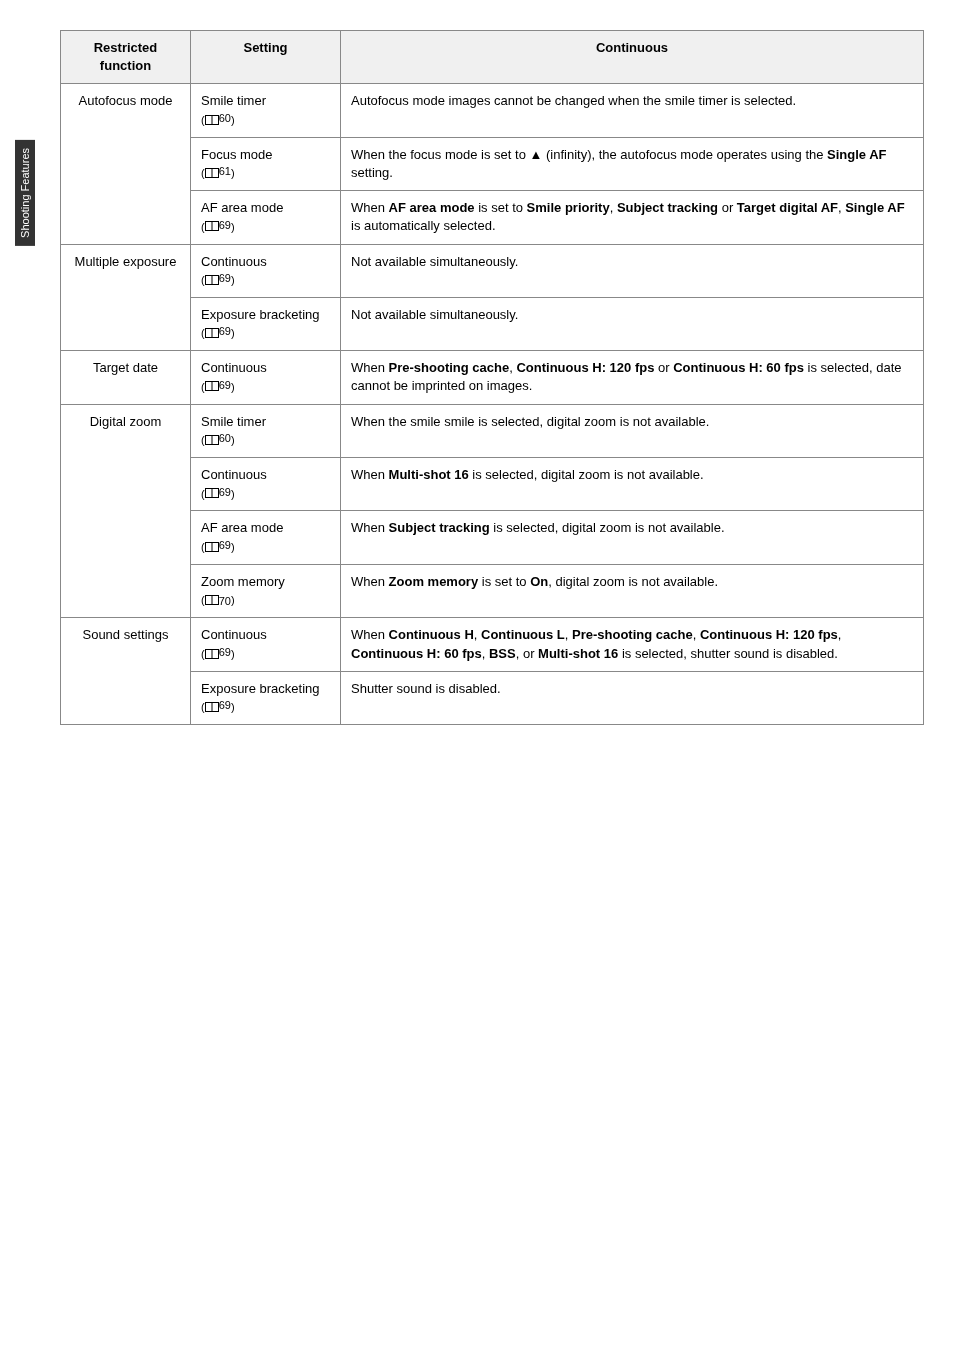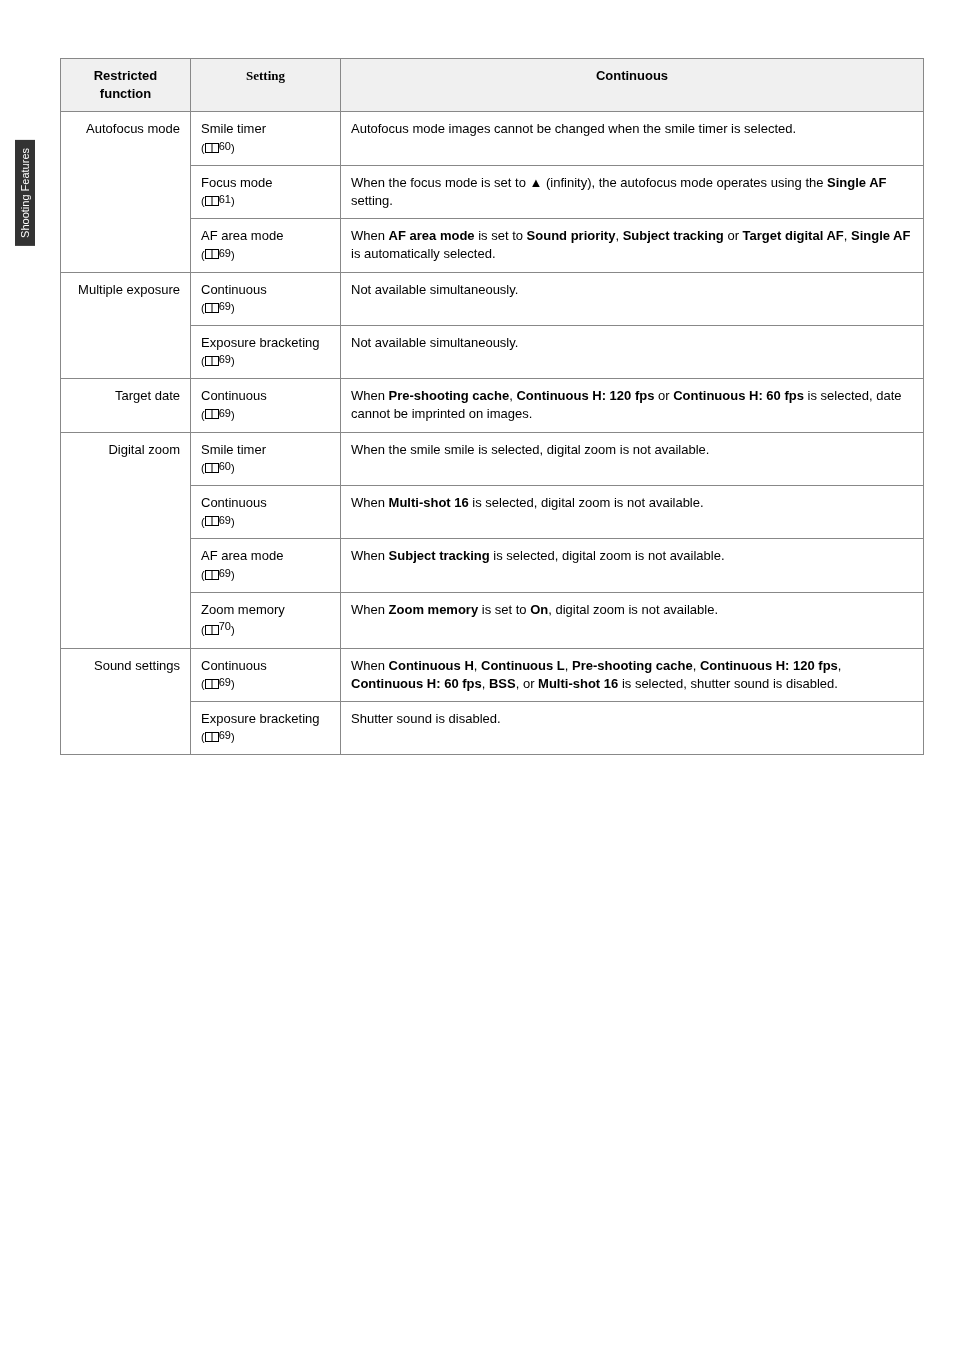--- a/index.html
+++ b/index.html
@@ -46,21 +46,20 @@
     .main-content {
       flex: 1;
       padding: 10px 30px 30px 10px;
     }
 
     
     .features-table {
       width: 100%;
       border-collapse: collapse;
       border: 1.5px solid #888;
-      margin-top: 28px;
     }
 
     .features-table th,
     .features-table td {
       border: 1px solid #888;
       padding: 8px 10px;
       vertical-align: top;
       line-height: 1.4;
     }
 
@@ -73,30 +72,29 @@
       border: 1.5px solid #888;
     }
 
     .col-restricted {
       width: 130px;
       text-align: center;
     }
 
     .col-setting {
       width: 150px;
-      font-family: Liberation Serif, serif;
     }
 
     .col-description {
       width: auto;
     }
 
     
     .group-cell {
-      text-align: right;
+      text-align: center;
       vertical-align: middle;
       font-size: 13px;
       border-right: 1px solid #888;
     }
 
     
     .setting-cell {
       font-size: 13px;
       vertical-align: top;
     }
@@ -151,21 +149,21 @@
           <tr>
             <td class="setting-cell">Focus mode<br><span class="book-ref">(<span style="display:inline-flex;align-items:center;gap:0px"><span style="display:inline-block;width:14px;height:10px;border:1.5px solid #000;position:relative;top:1px">
                     <span style="display:block;position:absolute;left:50%;top:0;bottom:0;width:1px;background:#000;transform:translateX(-50%)"></span>
                   </span>61</span>)</span></td>
             <td class="desc-cell">When the focus mode is set to ▲ (infinity), the autofocus mode operates using the <b>Single AF</b> setting.</td>
           </tr>
           <tr>
             <td class="setting-cell">AF area mode<br><span class="book-ref">(<span style="display:inline-flex;align-items:center;gap:0px"><span style="display:inline-block;width:14px;height:10px;border:1.5px solid #000;position:relative;top:1px">
                     <span style="display:block;position:absolute;left:50%;top:0;bottom:0;width:1px;background:#000;transform:translateX(-50%)"></span>
                   </span>69</span>)</span></td>
-            <td class="desc-cell">When <b>AF area mode</b> is set to <b>Sound priority</b>, <b>Subject tracking</b> or <b>Target digital AF</b>, <b>Single AF</b> is automatically selected.</td>
+            <td class="desc-cell">When <b>AF area mode</b> is set to <b>Smile priority</b>, <b>Subject tracking</b> or <b>Target digital AF</b>, <b>Single AF</b> is automatically selected.</td>
           </tr>
           <tr>
             <td class="group-cell" rowspan="2">Multiple exposure</td>
             <td class="setting-cell">Continuous<br><span class="book-ref">(<span style="display:inline-flex;align-items:center;gap:0px"><span style="display:inline-block;width:14px;height:10px;border:1.5px solid #000;position:relative;top:1px">
                     <span style="display:block;position:absolute;left:50%;top:0;bottom:0;width:1px;background:#000;transform:translateX(-50%)"></span>
                   </span>69</span>)</span></td>
             <td class="desc-cell">Not available simultaneously.</td>
           </tr>
           <tr>
             <td class="setting-cell">Exposure bracketing<br><span class="book-ref">(<span style="display:inline-flex;align-items:center;gap:0px"><span style="display:inline-block;width:14px;height:10px;border:1.5px solid #000;position:relative;top:1px">
@@ -193,21 +191,21 @@
                   </span>69</span>)</span></td>
             <td class="desc-cell">When <b>Multi-shot 16</b> is selected, digital zoom is not available.</td>
           </tr>
           <tr>
             <td class="setting-cell">AF area mode<br><span class="book-ref">(<span style="display:inline-flex;align-items:center;gap:0px"><span style="display:inline-block;width:14px;height:10px;border:1.5px solid #000;position:relative;top:1px">
                     <span style="display:block;position:absolute;left:50%;top:0;bottom:0;width:1px;background:#000;transform:translateX(-50%)"></span>
                   </span>69</span>)</span></td>
             <td class="desc-cell">When <b>Subject tracking</b> is selected, digital zoom is not available.</td>
           </tr>
           <tr>
-            <td class="setting-cell">Zoom memory<br><span class="book-ref">(<span style="display:inline-flex;align-items:flex-end;gap:0px"><span style="display:inline-block;width:14px;height:10px;border:1.5px solid #000;position:relative;top:1px">
+            <td class="setting-cell">Zoom memory<br><span class="book-ref">(<span style="display:inline-flex;align-items:flex-start;gap:0px"><span style="display:inline-block;width:14px;height:10px;border:1.5px solid #000;position:relative;top:1px">
                     <span style="display:block;position:absolute;left:50%;top:0;bottom:0;width:1px;background:#000;transform:translateX(-50%)"></span>
                   </span>70</span>)</span></td>
             <td class="desc-cell">When <b>Zoom memory</b> is set to <b>On</b>, digital zoom is not available.</td>
           </tr>
           <tr>
             <td class="group-cell" rowspan="2">Sound settings</td>
             <td class="setting-cell">Continuous<br><span class="book-ref">(<span style="display:inline-flex;align-items:center;gap:0px"><span style="display:inline-block;width:14px;height:10px;border:1.5px solid #000;position:relative;top:1px">
                     <span style="display:block;position:absolute;left:50%;top:0;bottom:0;width:1px;background:#000;transform:translateX(-50%)"></span>
                   </span>69</span>)</span></td>
             <td class="desc-cell">When <b>Continuous H</b>, <b>Continuous L</b>, <b>Pre-shooting cache</b>, <b>Continuous H: 120 fps</b>, <b>Continuous H: 60 fps</b>, <b>BSS</b>, or <b>Multi-shot 16</b> is selected, shutter sound is disabled.</td>

